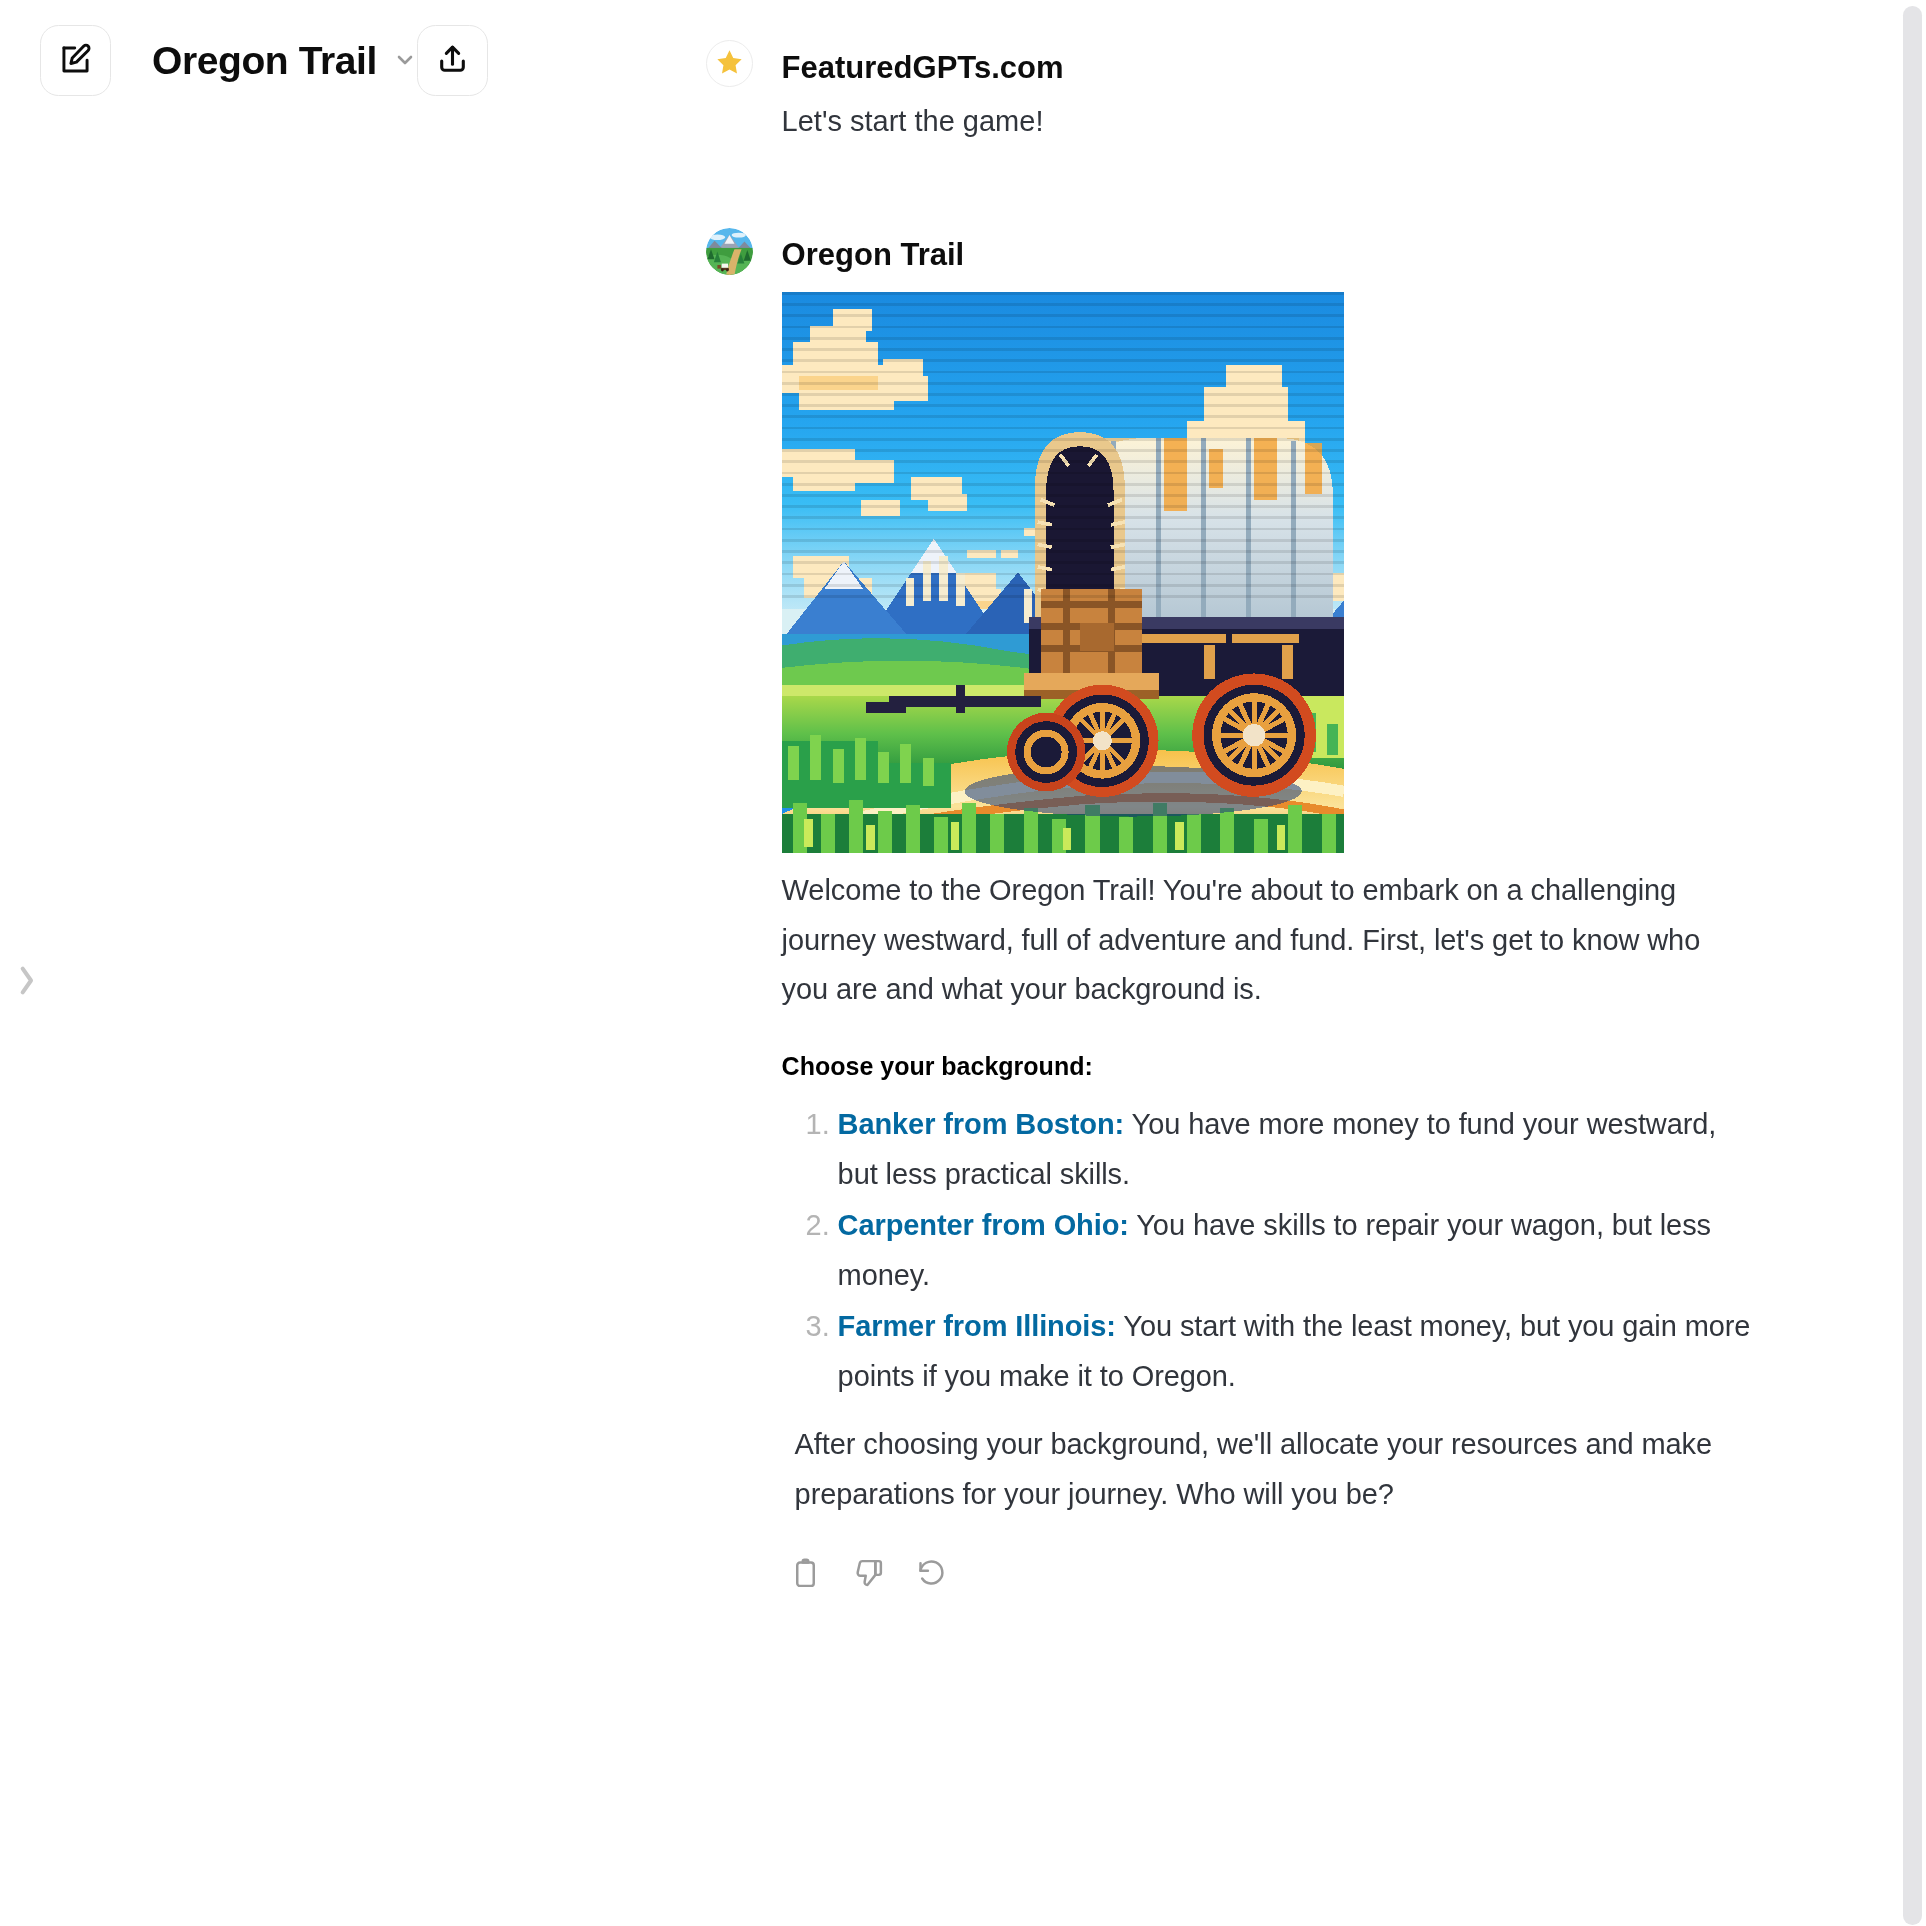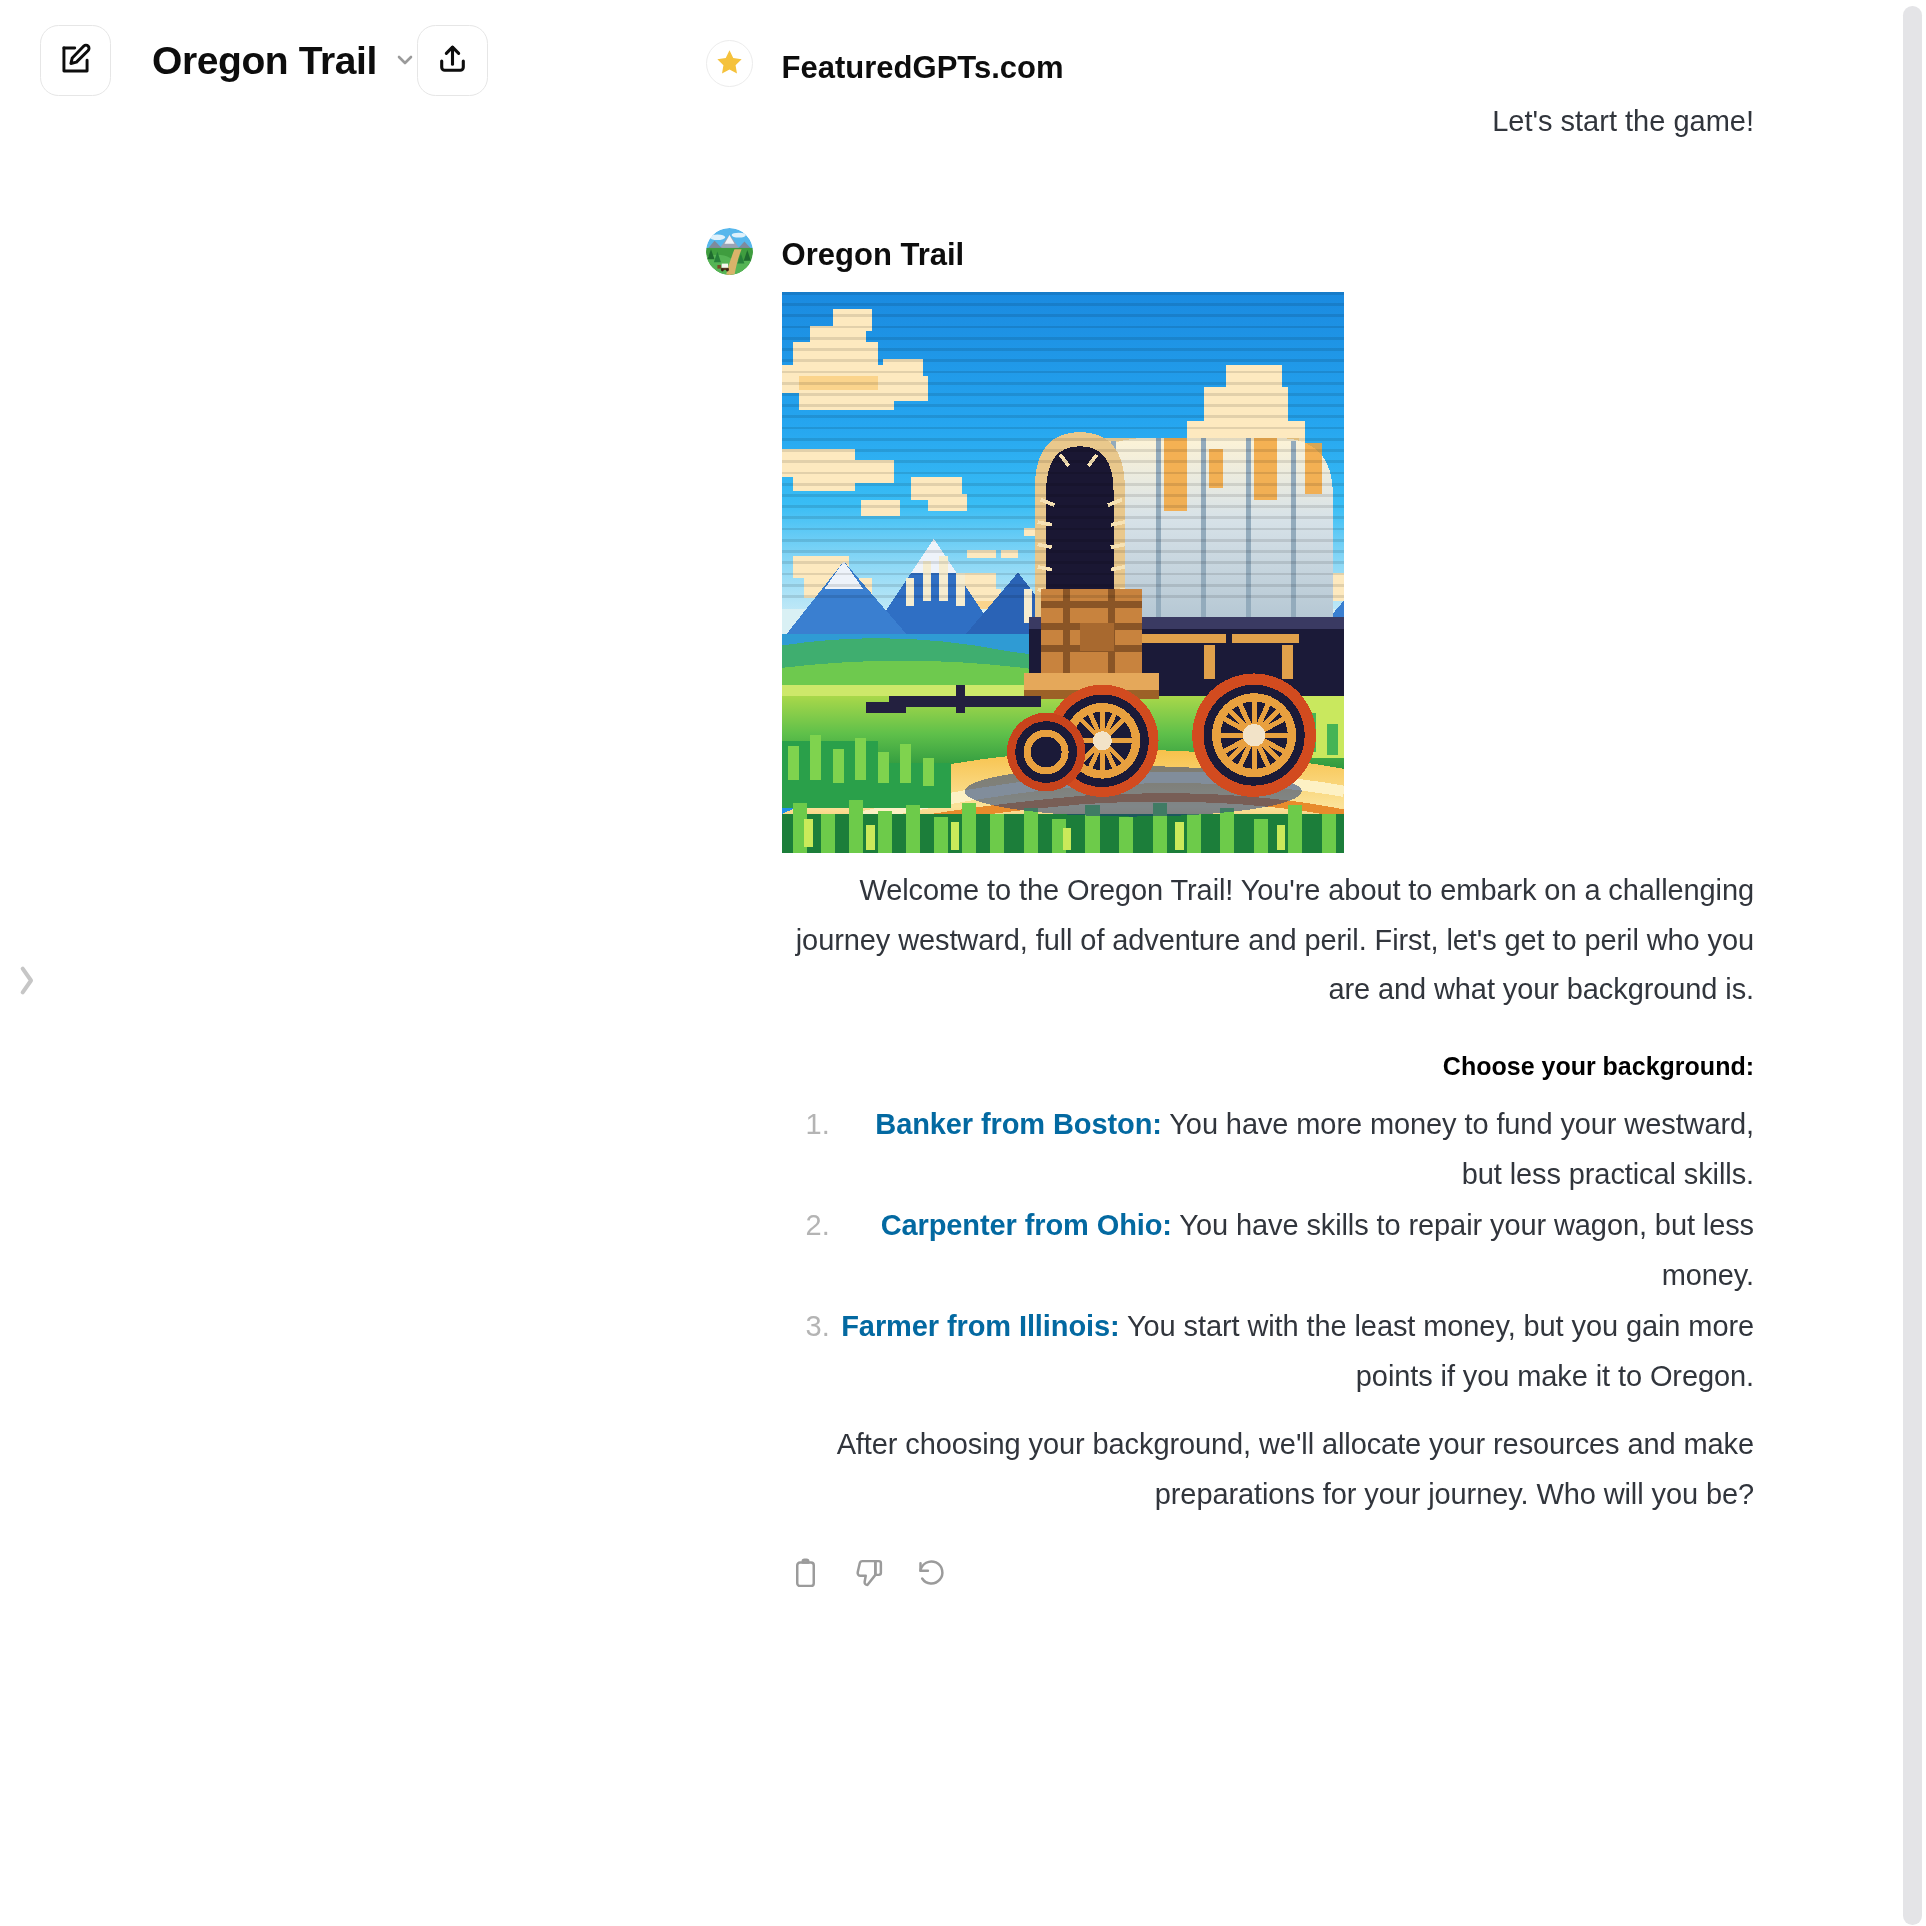--- a/index.html
+++ b/index.html
@@ -106,21 +106,20 @@
   .author {
     font-size: 31px;
     font-weight: 700;
     color: #0d0d0d;
     line-height: 1;
     margin-left: 77px;
   }
   .msg-body {
     margin-left: 77px;
     padding-right: 86px;
-    text-align: right;
   }
   .para {
     font-size: 29px;
     line-height: 1.72;
     color: #31353c;
     margin: 0 0 7.1px 0;
     letter-spacing: -0.1px;
   }
   .user-line {
     font-size: 29px;
@@ -620,21 +619,21 @@
               <rect x="0" y="88" width="200" height="1" fill="#000"></rect>
               <rect x="0" y="92" width="200" height="1" fill="#000"></rect>
               <rect x="0" y="96" width="200" height="1" fill="#000"></rect>
               <rect x="0" y="100" width="200" height="1" fill="#000"></rect>
               <rect x="0" y="104" width="200" height="1" fill="#000"></rect>
               <rect x="0" y="108" width="200" height="1" fill="#000"></rect>
             </g>
           </svg>
         </div>
 
-        <p class="para">Welcome to the Oregon Trail! You're about to embark on a challenging journey westward, full of adventure and peril. First, let's get to peril who you are and what your background is.</p>
+        <p class="para">Welcome to the Oregon Trail! You're about to embark on a challenging journey westward, full of adventure and fund. First, let's get to know who you are and what your background is.</p>
 
         <div class="bold-h">Choose your background:</div>
 
         <ol class="opts">
           <li><b>Banker from Boston:</b><span> You have more money to fund your westward, but less practical skills.</span></li>
           <li><b>Carpenter from Ohio:</b><span> You have skills to repair your wagon, but less money.</span></li>
           <li><b>Farmer from Illinois:</b><span> You start with the least money, but you gain more points if you make it to Oregon.</span></li>
         </ol>
 
         <p class="after-para">After choosing your background, we'll allocate your resources and make preparations for your journey. Who will you be?</p>

